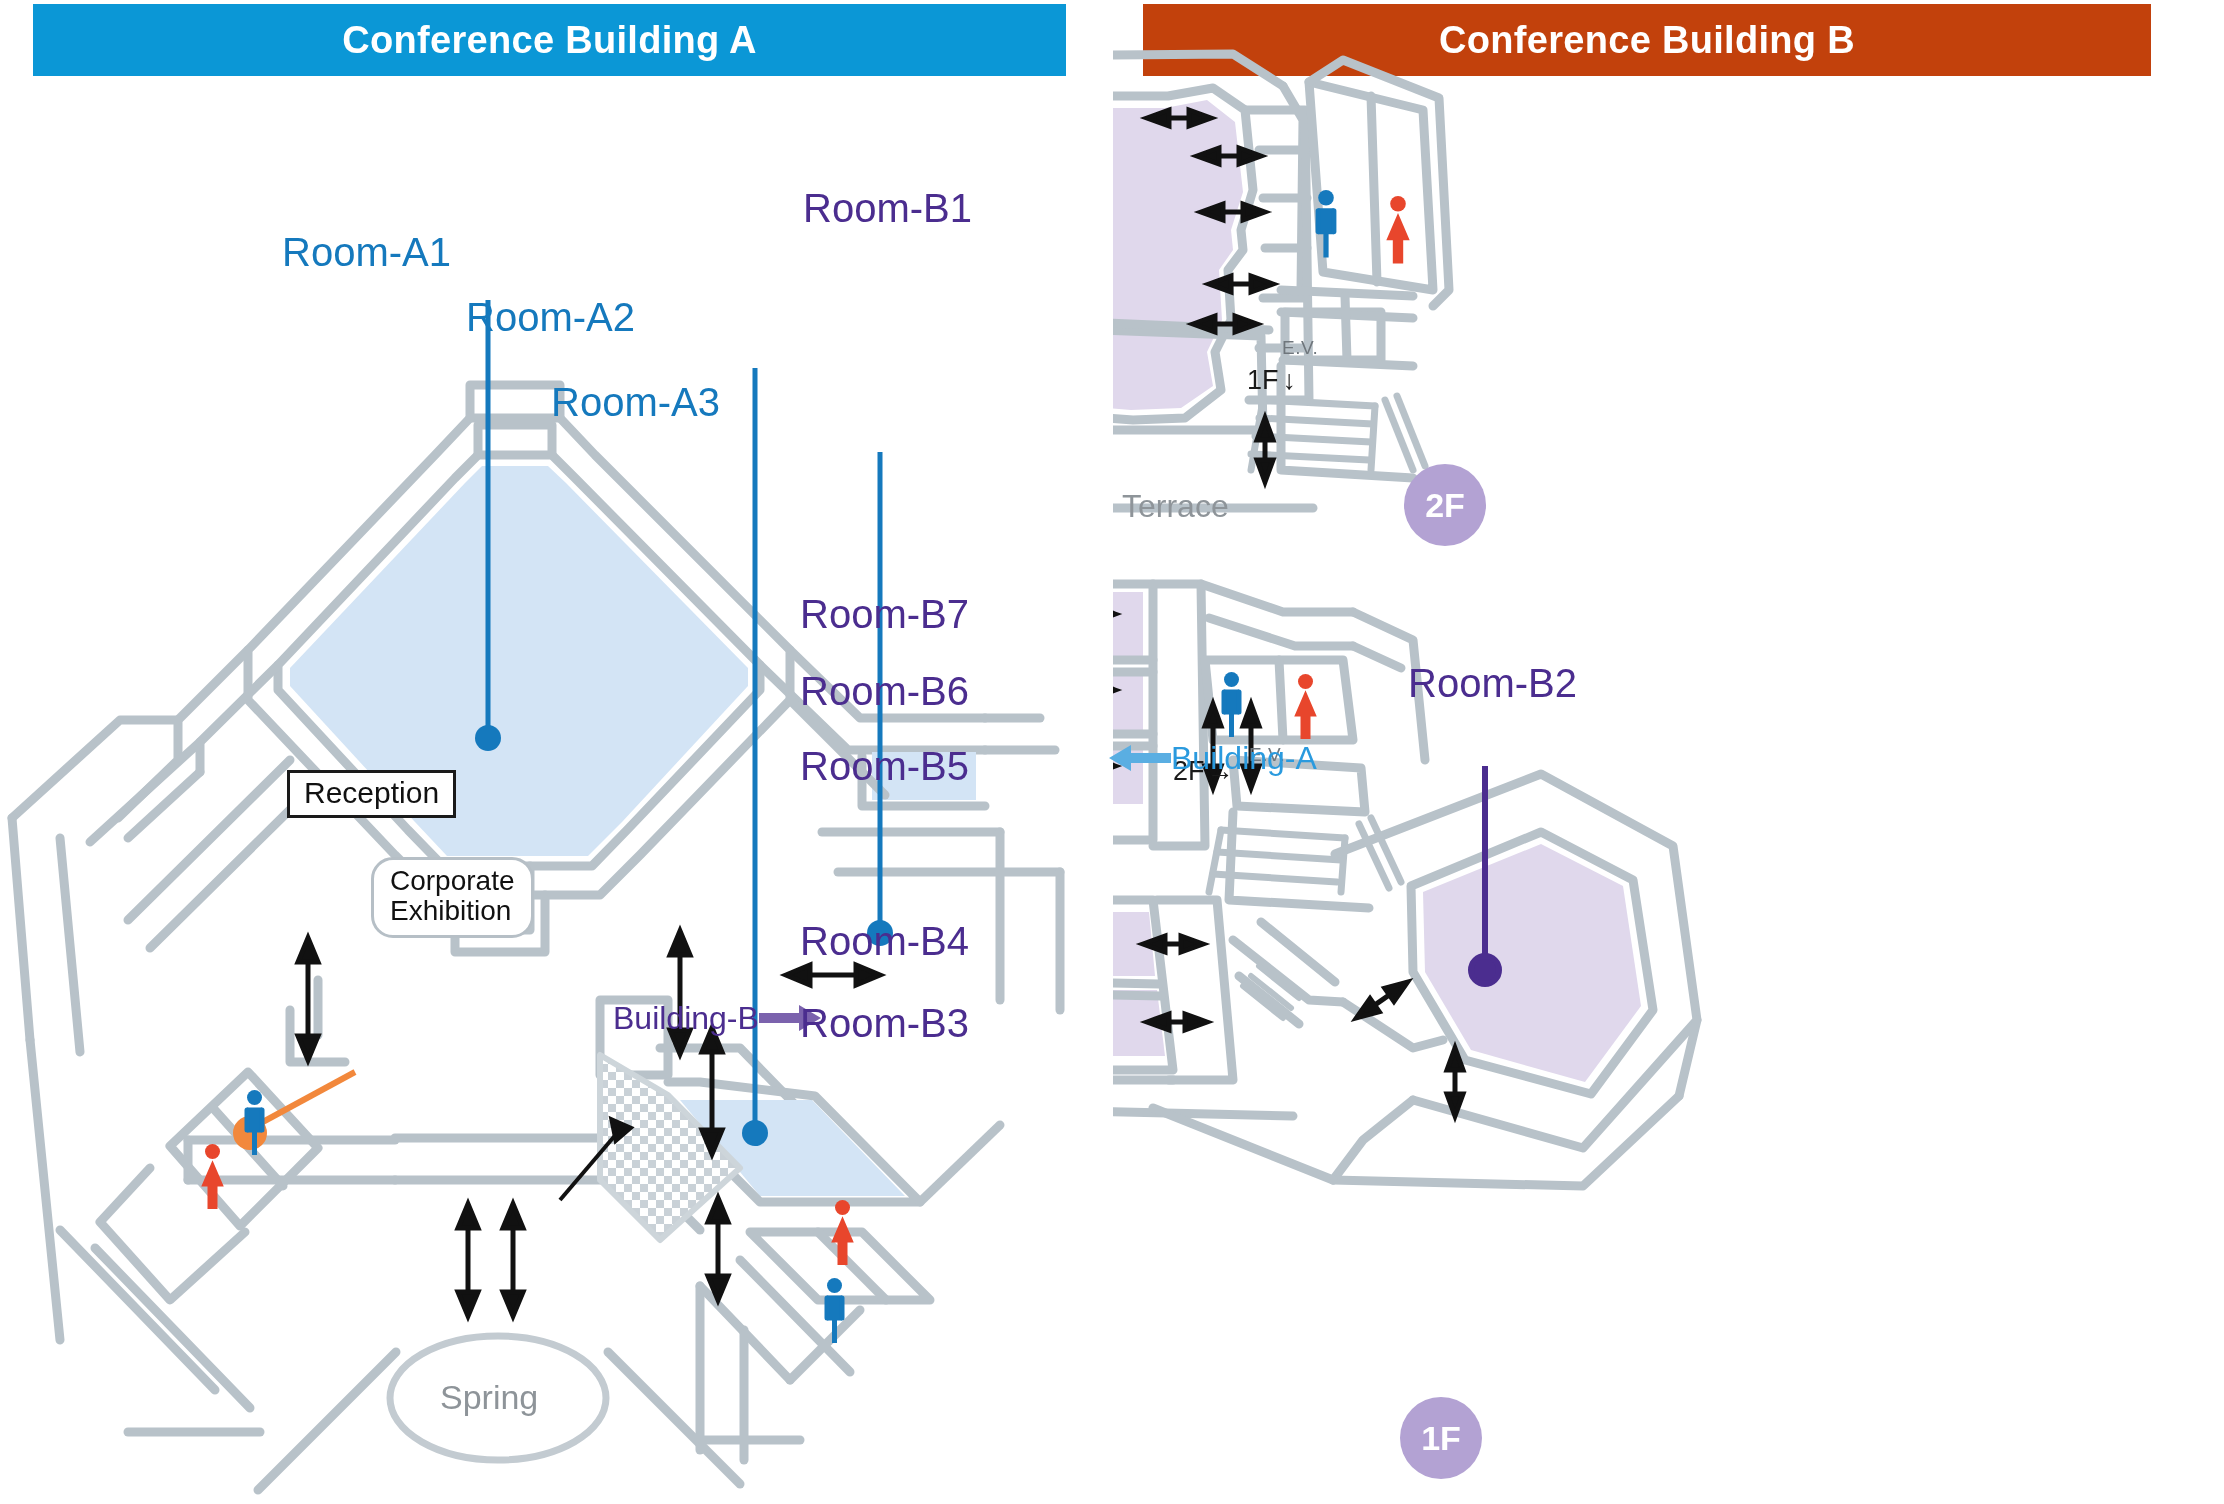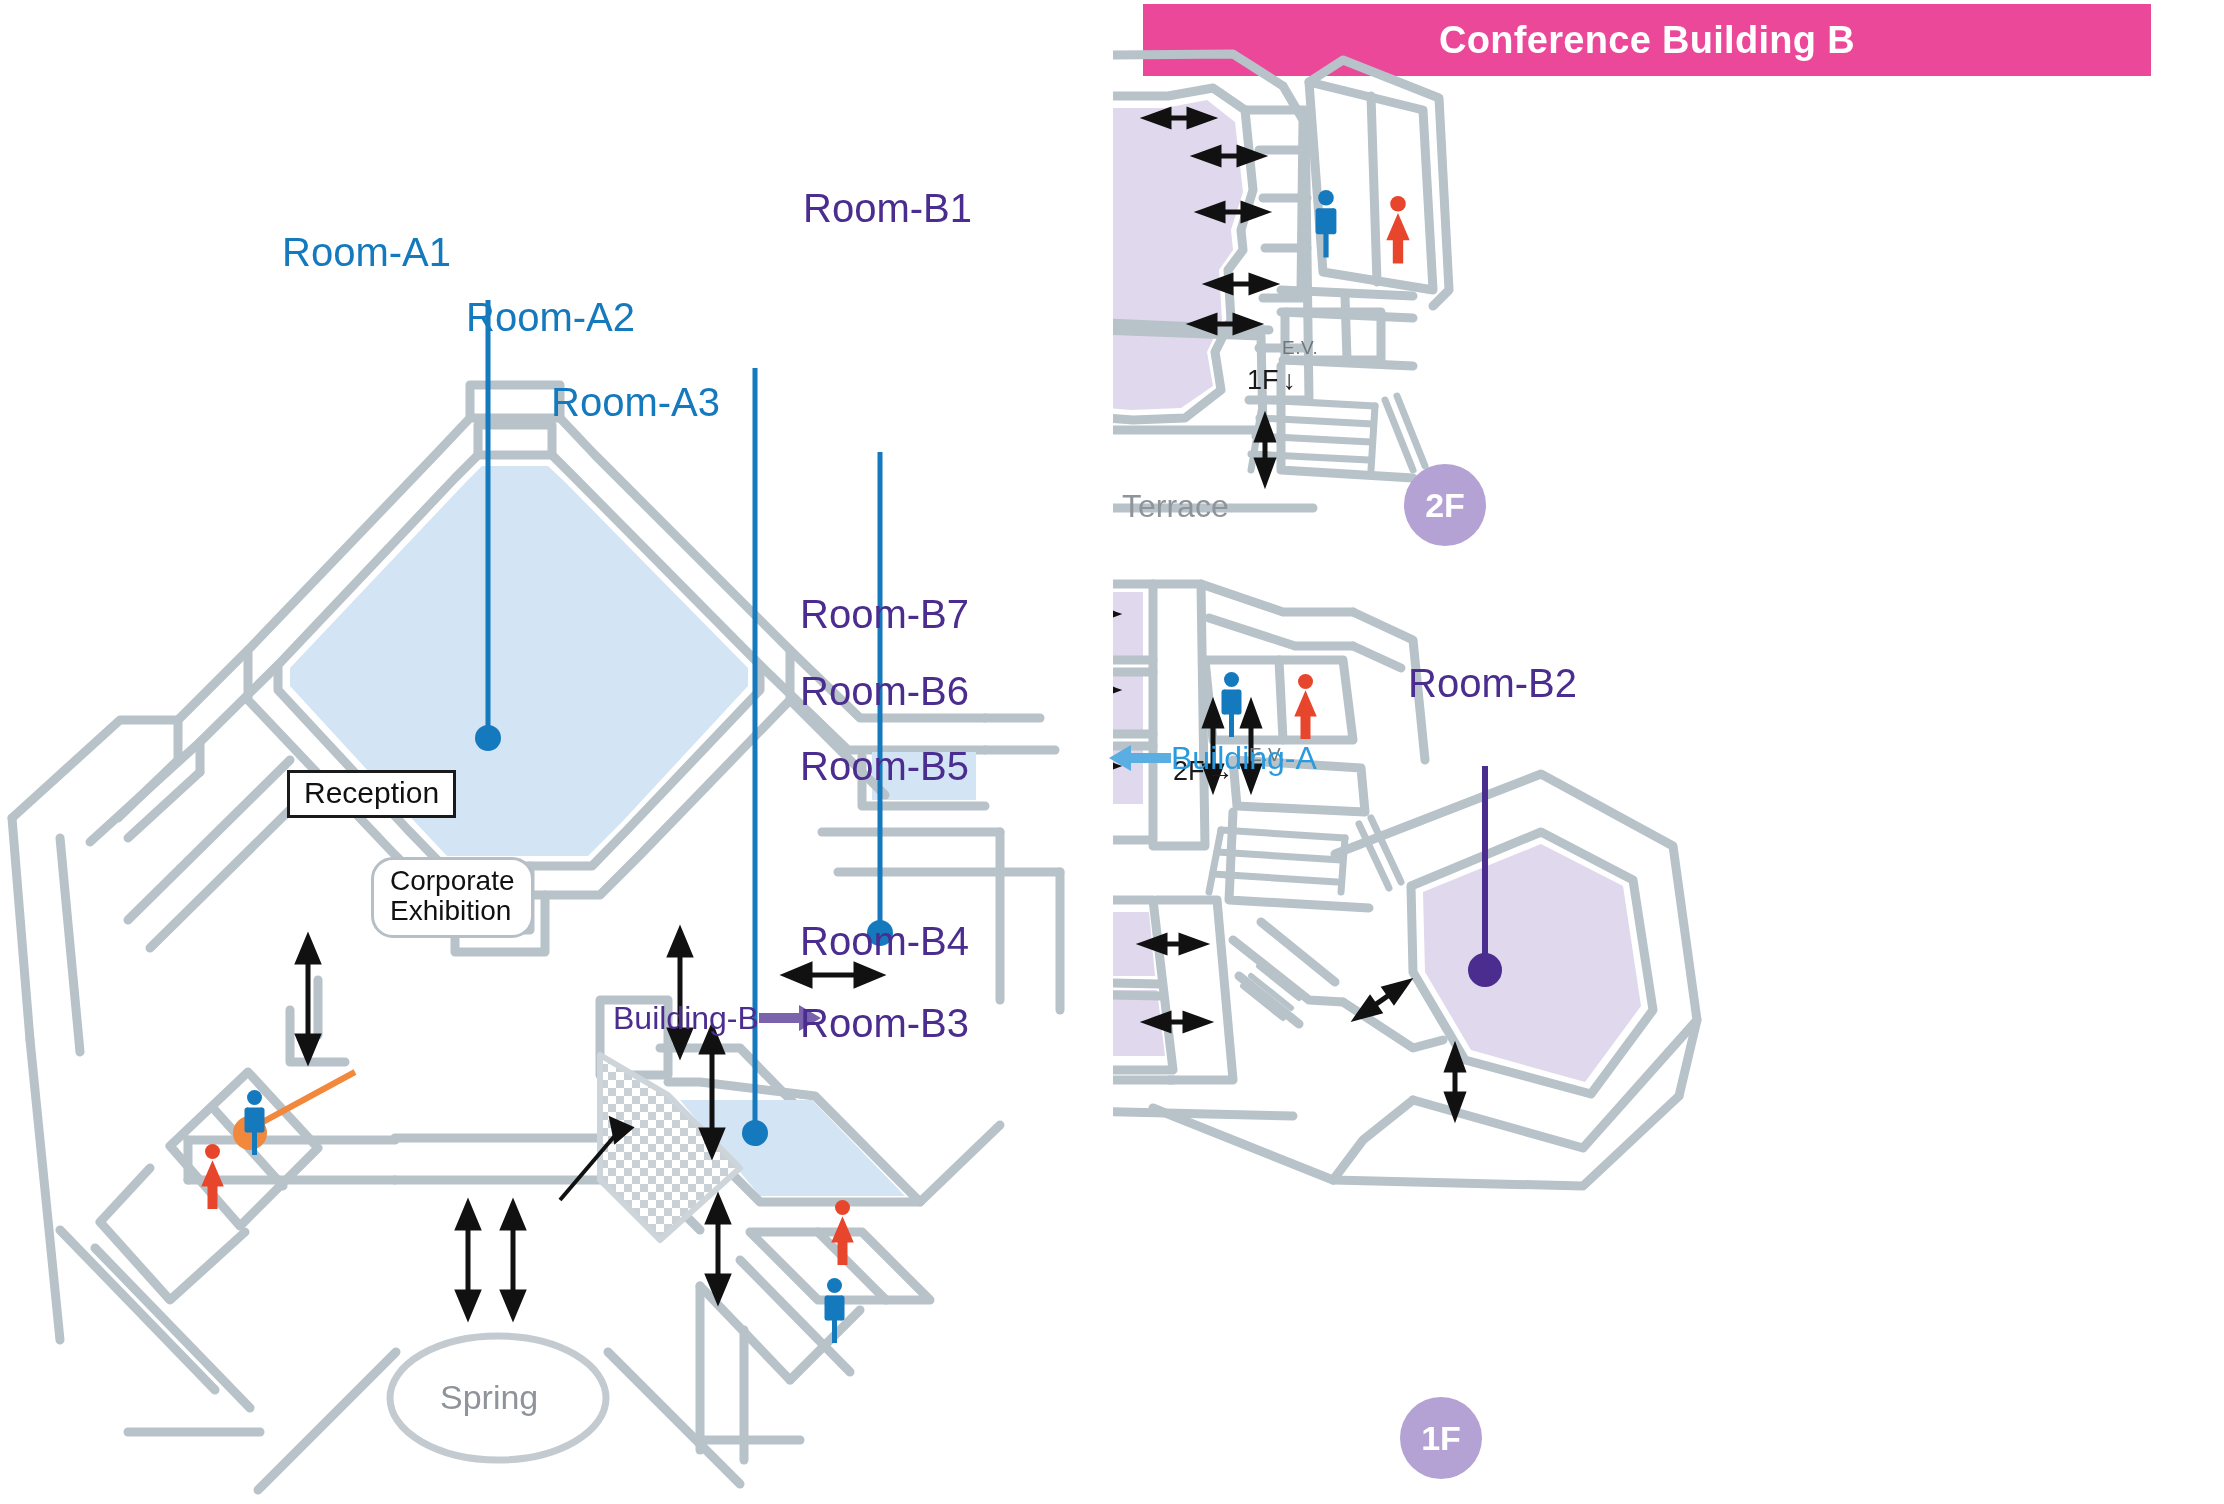--- a/index.html
+++ b/index.html
@@ -36,21 +36,21 @@
     font-size: 38px;
     font-weight: bold;
     letter-spacing: 0.3px;
   }
   #banner-a {
     left: 33px; top: 4px; width: 1033px;
     background: #0b97d6;
   }
   #banner-b {
     left: 30px; top: 4px; width: 1008px;
-    background: #ec4899;
+    background: #c2410c;
   }
 
   .svg-layer {
     position: absolute;
     left: 0;
     top: 0;
     width: 100%;
     height: 100%;
   }
 
@@ -155,20 +155,21 @@
     font-size: 34px;
   }
 </style>
 </head>
 <body>
 
 <div id="root">
 
   <div class="panel" id="panel-a">
 
+    <div class="banner" id="banner-a">Conference Building A</div>
 
     <svg class="svg-layer" viewBox="0 0 1113 1504">
       <g fill="none" stroke="#b8c2c9" stroke-width="9" stroke-linejoin="round" stroke-linecap="round">
 
         <polygon points="435,455 470,418 560,418 595,455 790,650 790,700 640,855 600,895 435,895 395,855 248,700 248,650"></polygon>
 
         <polygon points="455,478 478,455 552,455 575,478 760,665 760,690 627,830 592,866 443,866 408,830 278,690 278,665"></polygon>
 
         <path d="M470,418 L470,385 L560,385 L560,418"></path>
         <path d="M478,455 L478,425 L552,425 L552,455"></path>

